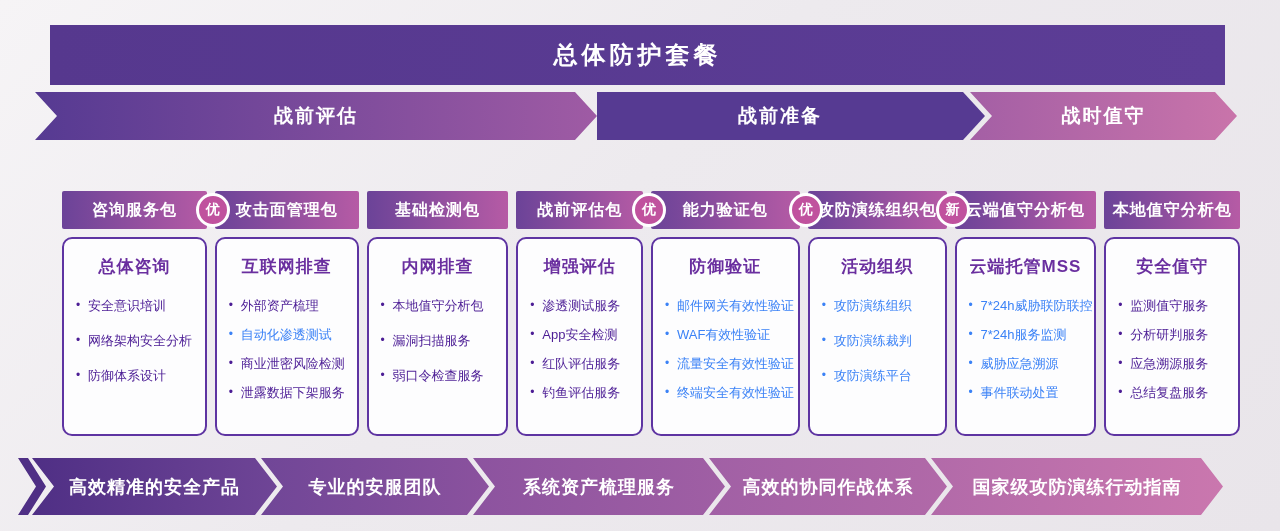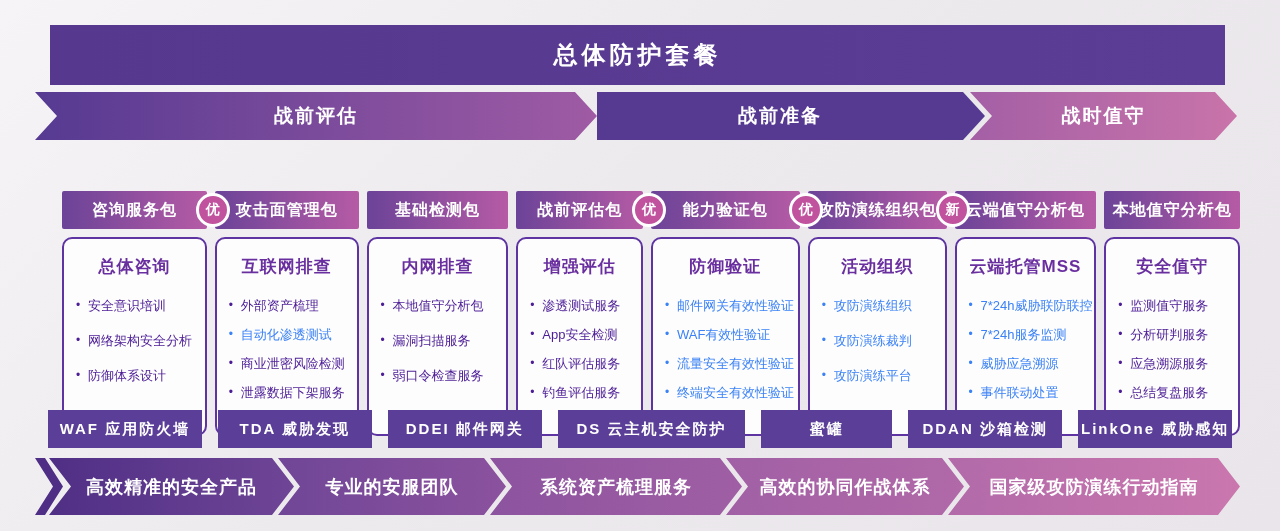--- a/index.html
+++ b/index.html
@@ -56,21 +56,21 @@
   .sp3 li{margin-bottom:15px;}
 
   
   .product-row{position:absolute;left:48px;top:410px;width:1184px;height:38px;display:flex;gap:16px;}
   .product{flex:1 1 0;background:#5b3e97;display:flex;align-items:center;justify-content:center;
            color:#fff;font-size:15px;font-weight:bold;letter-spacing:2px;white-space:nowrap;}
   .product.wide{flex-grow:1.22;}
   .product.narrow{flex-grow:0.85;}
 
   
-  .strength-row{position:absolute;left:0;top:458px;width:1280px;height:57px;display:flex;padding-left:35px;box-sizing:border-box;}
+  .strength-row{position:absolute;left:0;top:458px;width:1280px;height:57px;display:flex;padding-left:18px;box-sizing:border-box;}
   .chev{width:28px;height:57px;background:#4f2f85;
         clip-path:polygon(0 0,10px 0,28px 50%,10px 100%,0 100%,18px 50%);}
   .strength{height:57px;display:flex;align-items:center;justify-content:center;
             color:#fff;font-size:18px;font-weight:bold;letter-spacing:1px;white-space:nowrap;
             clip-path:polygon(0 0,calc(100% - 22px) 0,100% 50%,calc(100% - 22px) 100%,0 100%,22px 50%);}
   .s1{width:245px;margin-left:-14px;background:linear-gradient(90deg,#4f2f85,#6f4596);}
   .s2{width:228px;margin-left:-16px;background:linear-gradient(90deg,#704697,#8b529e);}
   .s3{width:252px;margin-left:-16px;background:linear-gradient(90deg,#8c539f,#a05fa4);}
   .s4{width:238px;margin-left:-16px;background:linear-gradient(90deg,#a160a5,#b169a8);}
   .s5{width:292px;margin-left:-16px;background:linear-gradient(90deg,#b26aa9,#ca77ae);}
@@ -201,29 +201,20 @@
       <ul class="items">
         <li>监测值守服务</li>
         <li>分析研判服务</li>
         <li>应急溯源服务</li>
         <li>总结复盘服务</li>
       </ul>
     </div>
 
   </div>
 
-  <div class="product-row">
-    <div class="product">WAF 应用防火墙</div>
-    <div class="product">TDA 威胁发现</div>
-    <div class="product">DDEI 邮件网关</div>
-    <div class="product wide">DS 云主机安全防护</div>
-    <div class="product narrow">蜜罐</div>
-    <div class="product">DDAN 沙箱检测</div>
-    <div class="product">LinkOne 威胁感知</div>
-  </div>
 
   <div class="strength-row">
     <div class="chev"></div>
     <div class="strength s1">
       <span>高效精准的安全产品</span>
     </div>
     <div class="strength s2">
       <span>专业的安服团队</span>
     </div>
     <div class="strength s3">

